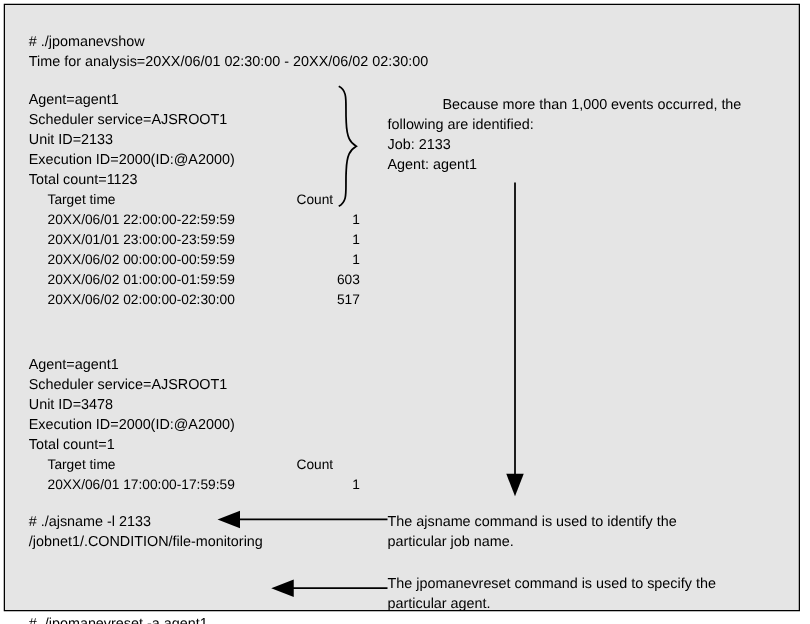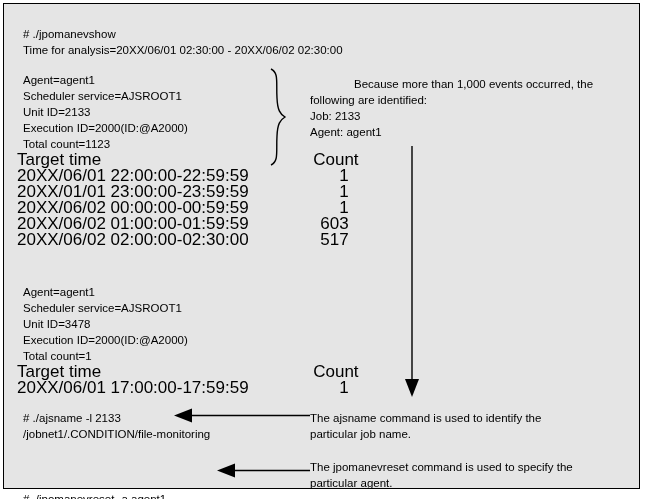--- a/index.html
+++ b/index.html
@@ -52,34 +52,34 @@
   #agent2-exec  { top: 328px; }
   #agent2-total { top: 344px; }
 
   #cmd-2        { top: 406px; }
   #cmd-2-out    { top: 422px; }
   #cmd-3        { top: 487px; }
 
   
   .count-table {
     position: absolute;
-    left: 13px;
+    left: 34px;
     border-collapse: collapse;
-    font-size: 17px;
+    font-size: 11px;
   }
   .count-table td {
     padding: 0;
     height: 16px;
     line-height: 16px;
     white-space: pre;
     vertical-align: top;
   }
   .col-time  { width: 130px; text-align: left; }
   .col-count { width: 92px;  text-align: right; padding-right: 10px !important; }
-  .hdr .col-count { text-align: right; padding-left: 18px !important; padding-right: 0 !important; }
+  .hdr .col-count { text-align: center; padding-left: 18px !important; padding-right: 0 !important; }
 
   #table-1 { top: 148px; }
   #table-2 { top: 360px; }
 
   
   .annot { left: 306px; }
   #annot-1-l1 { top: 72px; margin-left: 44px; }
   #annot-1-l2 { top: 88px; }
   #annot-1-l3 { top: 104px; }
   #annot-1-l4 { top: 120px; }

